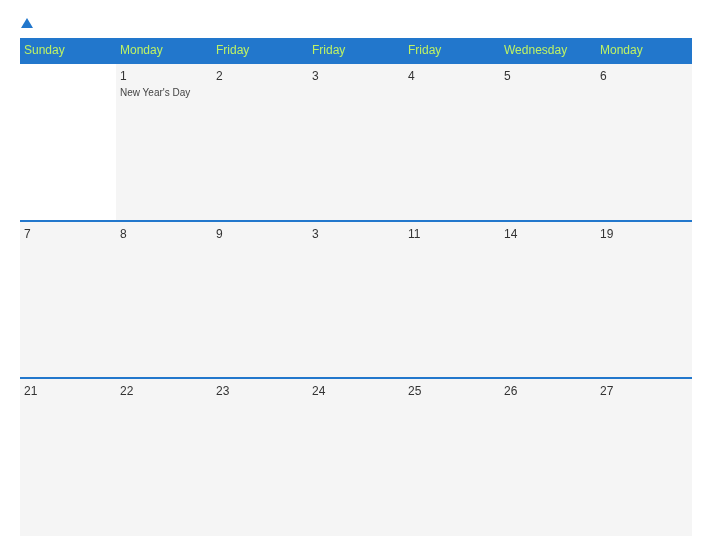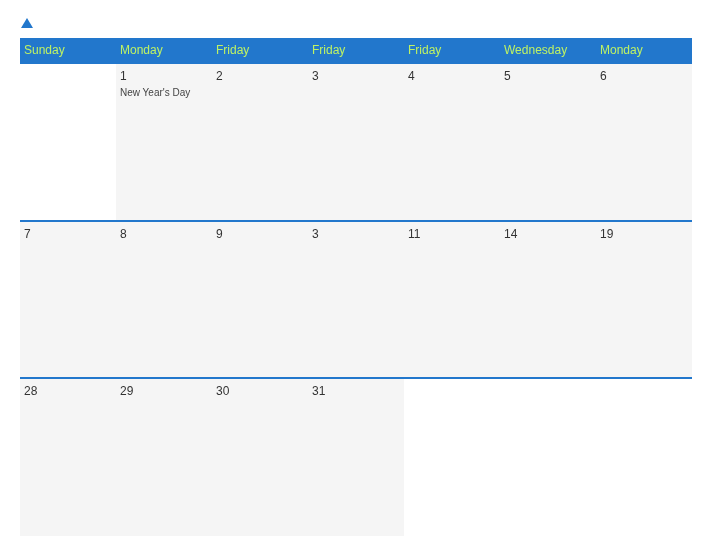--- a/index.html
+++ b/index.html
@@ -190,30 +190,36 @@
           </td>
           <td>
             <span class="day-number">14</span>
           </td>
           <td>
             <span class="day-number">19</span>
           </td>
         </tr>
         <tr>
           <td>
-            <span class="day-number">28</span>
-          </td>
-          <td>
-            <span class="day-number">29</span>
-          </td>
-          <td>
-            <span class="day-number">30</span>
-          </td>
-          <td>
-            <span class="day-number">31</span>
-          </td>
-          <td class="empty-cell"></td>
-          <td class="empty-cell"></td>
-          <td class="empty-cell"></td>
+            <span class="day-number">21</span>
+          </td>
+          <td>
+            <span class="day-number">22</span>
+          </td>
+          <td>
+            <span class="day-number">23</span>
+          </td>
+          <td>
+            <span class="day-number">24</span>
+          </td>
+          <td>
+            <span class="day-number">25</span>
+          </td>
+          <td>
+            <span class="day-number">26</span>
+          </td>
+          <td>
+            <span class="day-number">27</span>
+          </td>
         </tr>
       </tbody>
   </table>
 </div>
 
 </body></html>

